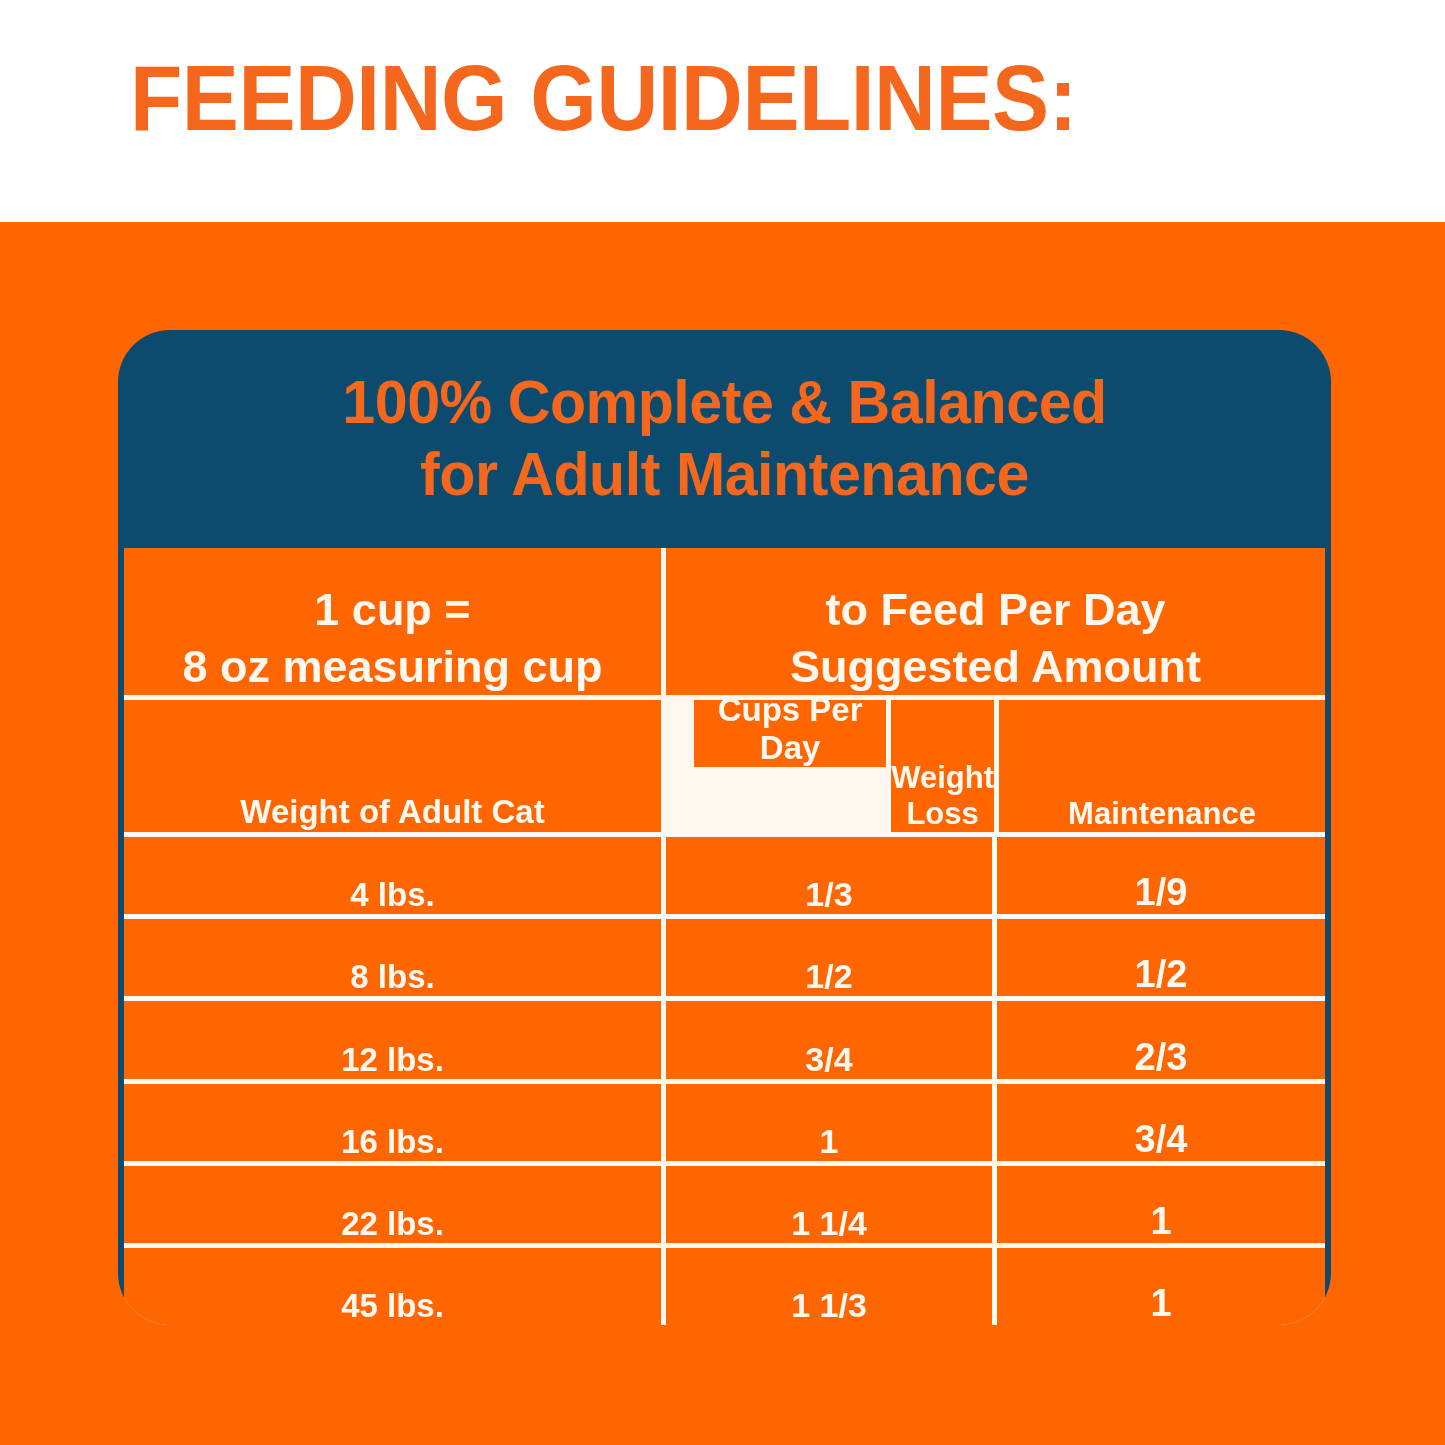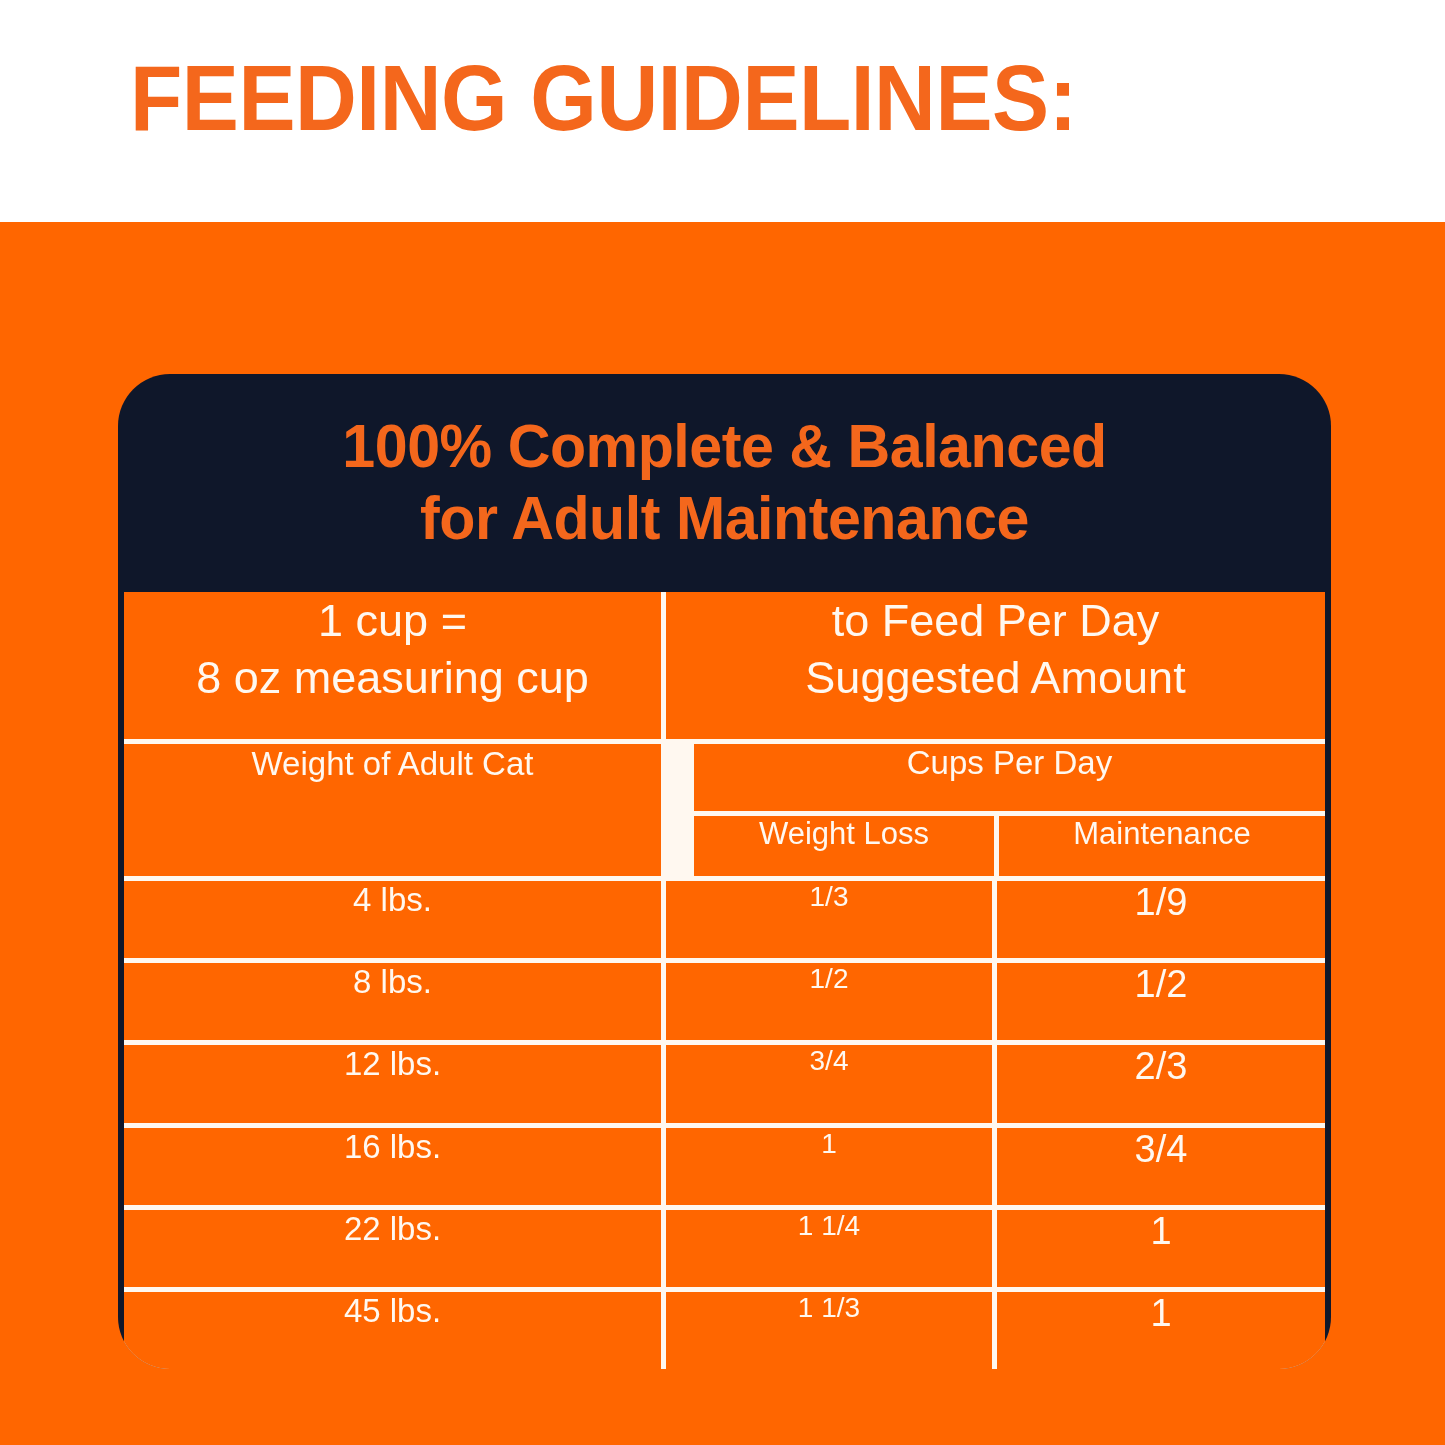--- a/index.html
+++ b/index.html
@@ -49,24 +49,23 @@
     background: #ff6600;
   }
 
   
   .card {
     position: absolute;
     left: 118px;
     top: 330px;
     width: 1213px;
     height: 995px;
-    background: #0f172a;
+    background: #0c4a6e;
     border-radius: 52px;
     overflow: hidden;
-    margin-top: 44px;
   }
 
   .card-heading {
     position: absolute;
     left: 0;
     top: 36px;
     width: 1213px;
     text-align: center;
     color: #f4671c;
     font-weight: 700;
@@ -99,58 +98,58 @@
     display: flex;
     gap: 5px;
     width: 100%;
     box-sizing: border-box;
   }
 
   .cell {
     background: #ff6600;
     color: #fff8f0;
     display: flex;
-    align-items: flex-start;
+    align-items: flex-end;
     justify-content: center;
     text-align: center;
-    font-weight: 400;
+    font-weight: 700;
     box-sizing: border-box;
   }
 
   
   .row-top { height: 154px; }
   .row-top .c-left  { width: 537px; font-size: 45px; line-height: 57px; }
   .row-top .c-right { flex: 1; font-size: 45px; line-height: 57px; }
 
   
   .row-mid { height: 139px; gap: 33px; }
   .c-weight {
     width: 537px;
     font-size: 33px;
     line-height: 40px;
   }
   .mid-right {
     flex: 1;
     display: flex;
-    flex-direction: column;
+    flex-direction: row;
     gap: 5px;
   }
   .c-cups { height: 67px; font-size: 33px; }
   .subrow {
     flex: 1;
     display: flex;
     gap: 5px;
   }
   .c-maint { width: 326px; font-size: 31px; }
   .c-wloss { flex: 1; font-size: 31px; }
 
   
   .row-data { height: 81px; }
   .row-data .c-w { width: 537px; font-size: 33px; }
-  .row-data .c-m { width: 326px; font-size: 28px; }
+  .row-data .c-m { width: 326px; font-size: 34px; }
   .row-data .c-l { flex: 1; font-size: 38px; }
 
   .lbl-sub { display: block; }
 </style>
 </head>
 <body>
 
 <div class="top-banner">
   <div class="top-title">FEEDING GUIDELINES:</div>
 </div>

